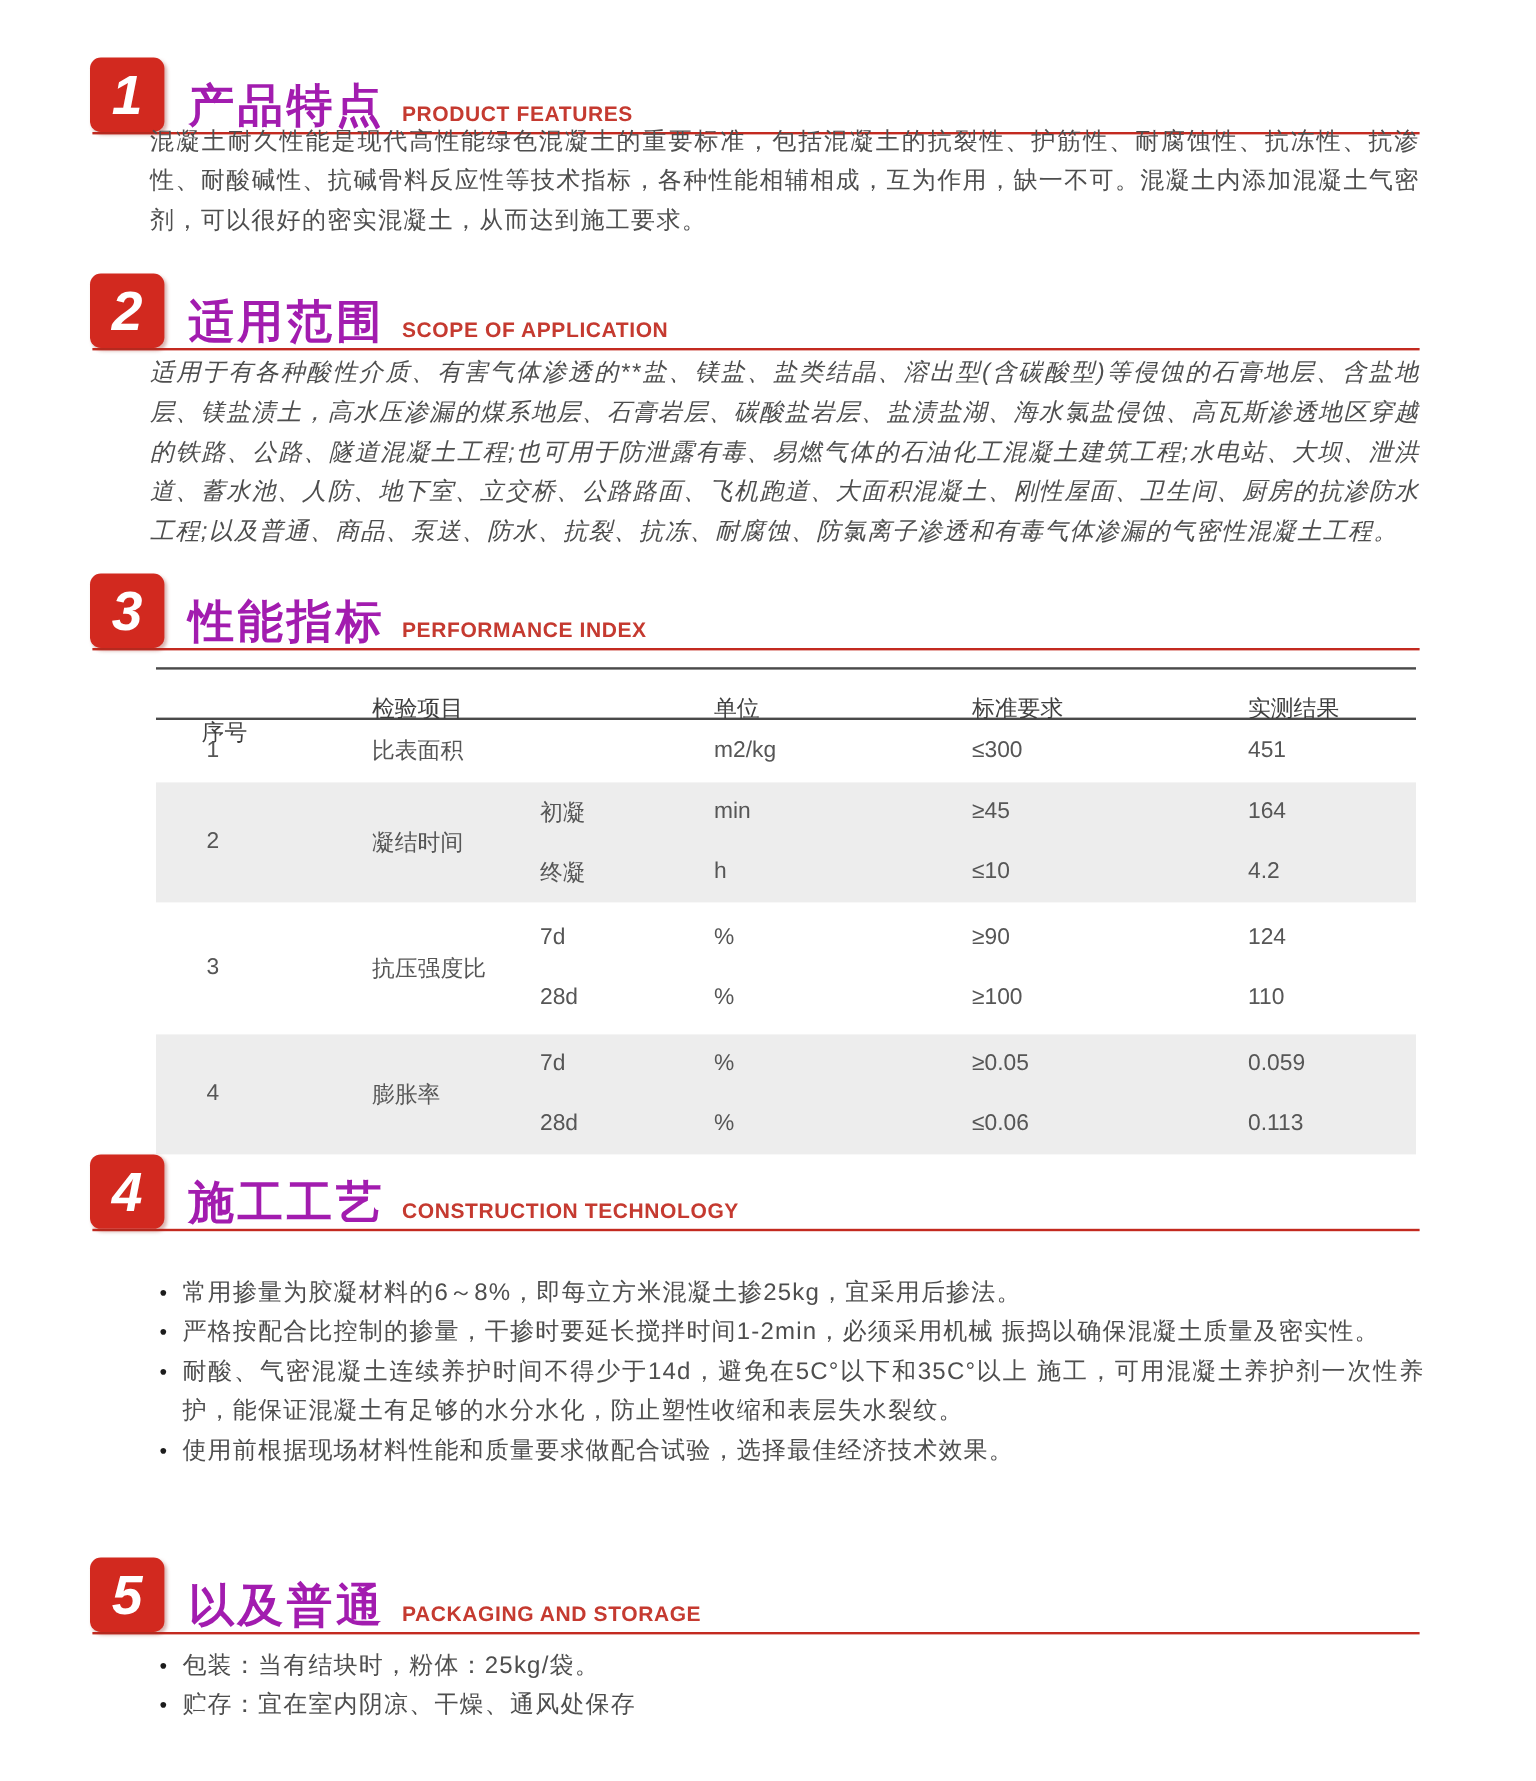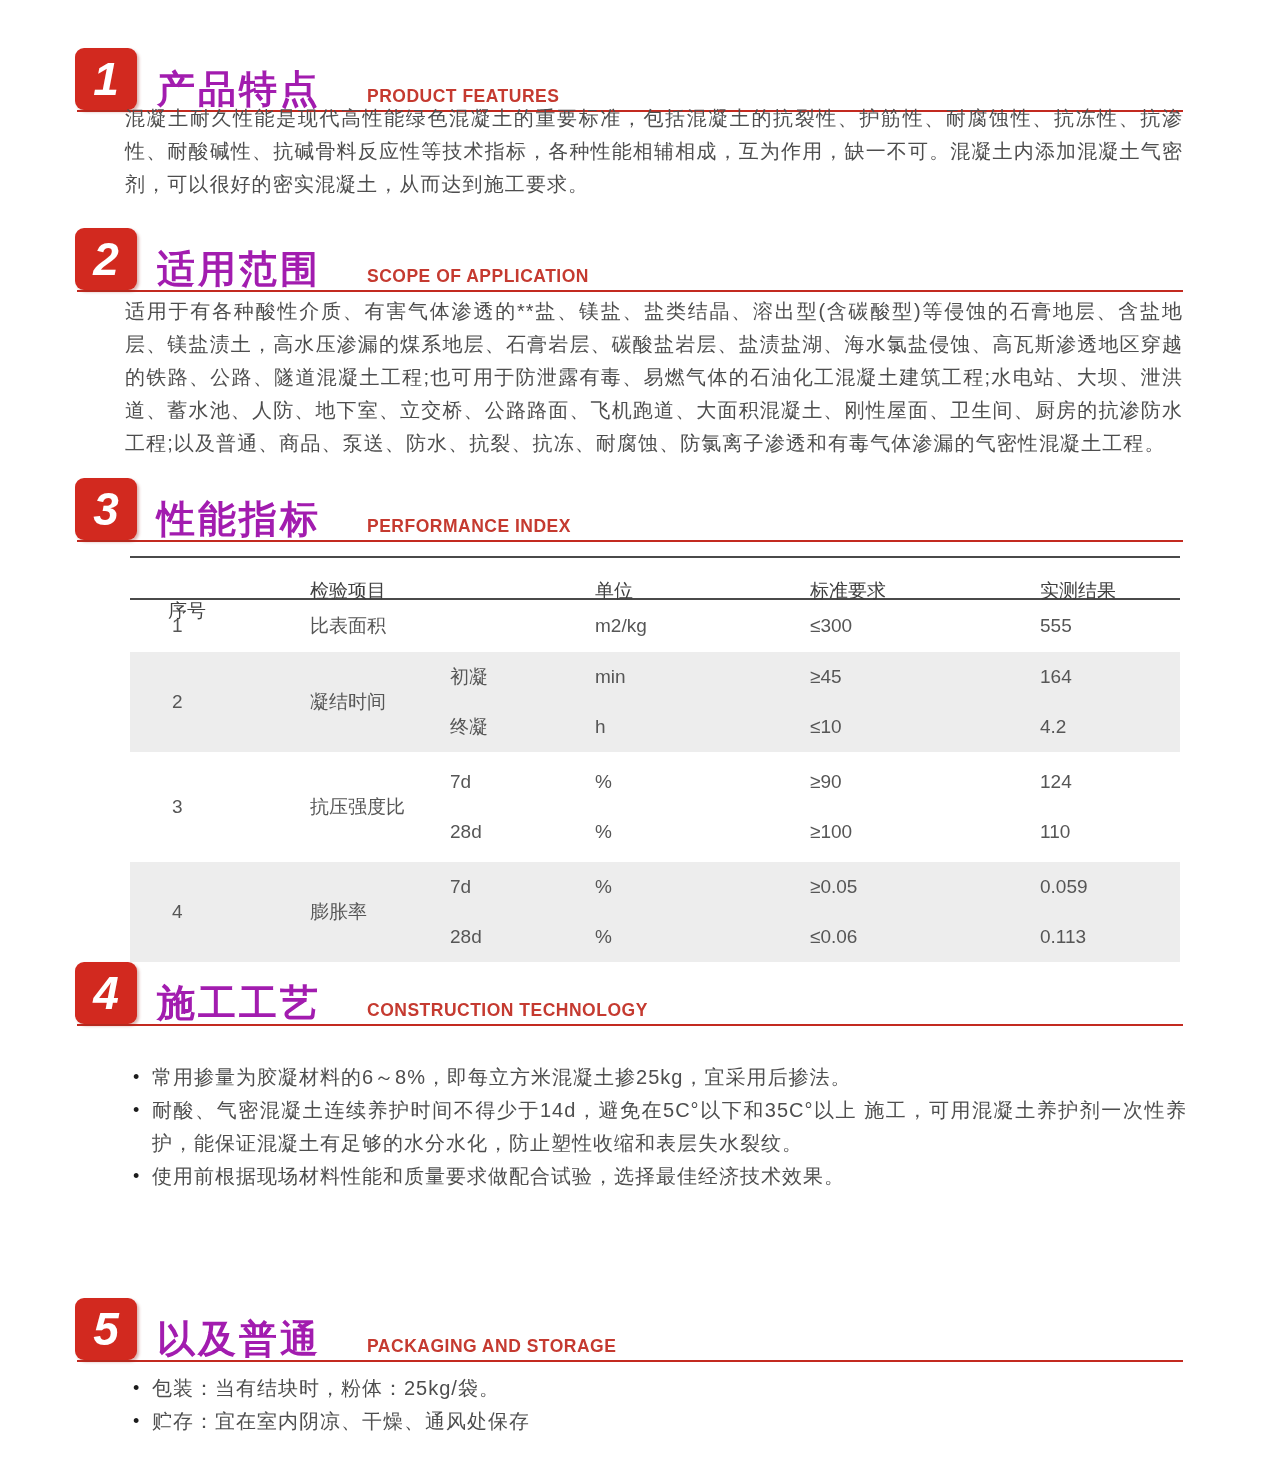--- a/index.html
+++ b/index.html
@@ -11,21 +11,21 @@
   .sec-header{position:absolute;left:75px;width:1108px;height:64px;}
   .sec-num{
     position:absolute;left:0;top:0;width:62px;height:62px;background:#d2291f;
     border-radius:9px;color:#ffffff;font-size:46px;font-weight:bold;font-style:italic;
     display:flex;align-items:center;justify-content:center;
     box-shadow:2px 2px 3px rgba(150,40,30,.35);
   }
   .sec-line{position:absolute;left:2px;right:0;bottom:0px;height:2px;background:#c32a20;}
   .sec-titles{position:absolute;left:82px;bottom:4px;display:flex;align-items:baseline;gap:14px;white-space:nowrap;}
   .sec-title{color:#a21caf;font-size:38px;font-weight:bold;letter-spacing:3px;line-height:1;}
-  .sec-sub{color:#c53a30;font-size:17.5px;font-weight:bold;letter-spacing:.5px;margin-left:32px;}
+  .sec-sub{color:#c53a30;font-size:17.5px;font-weight:bold;letter-spacing:.5px;}
   
   .para{
     position:absolute;left:125px;width:1058px;font-size:20px;color:#4e4e4e;
     line-height:33px;letter-spacing:1.1px;text-align:justify;text-justify:inter-ideograph;
   }
   
   .tbl{position:absolute;left:130px;top:556px;width:1050px;font-size:19px;color:#565656;}
   .tbl-head{
     display:grid;grid-template-columns:180px 140px 145px 215px 230px 1fr;
     height:40px;align-items:center;border-top:2px solid #4a4a4a;border-bottom:2px solid #4a4a4a;
@@ -71,21 +71,21 @@
   <div class="para" style="top:102px;">混凝土耐久性能是现代高性能绿色混凝土的重要标准，包括混凝土的抗裂性、护筋性、耐腐蚀性、抗冻性、抗渗性、耐酸碱性、抗碱骨料反应性等技术指标，各种性能相辅相成，互为作用，缺一不可。混凝土内添加混凝土气密剂，可以很好的密实混凝土，从而达到施工要求。</div>
 
   <div class="sec-header" style="top:228px;">
     <div class="sec-line"></div>
     <div class="sec-num">2</div>
     <div class="sec-titles">
       <span class="sec-title">适用范围</span>
       <span class="sec-sub">SCOPE OF APPLICATION</span>
     </div>
   </div>
-  <div class="para" style="top:295px;">适用于有各种酸性介质、有害气体渗透的**盐、镁盐、盐类结晶、溶出型(含碳酸型)等侵蚀的石膏地层、含盐地层、镁盐渍土，高水压渗漏的煤系地层、石膏岩层、碳酸盐岩层、盐渍盐湖、海水氯盐侵蚀、高瓦斯渗透地区穿越的铁路、公路、隧道混凝土工程;也可用于防泄露有毒、易燃气体的石油化工混凝土建筑工程;水电站、大坝、泄洪道、蓄水池、人防、地下室、立交桥、公路路面、飞机跑道、大面积混凝土、刚性屋面、卫生间、厨房的抗渗防水工程;以及普通、商品、泵送、防水、抗裂、抗冻、耐腐蚀、防氯离子渗透和有毒气体渗漏的气密性混凝土工程。</div>
+  <div class="para" style="top:295px;font-style:italic;">适用于有各种酸性介质、有害气体渗透的**盐、镁盐、盐类结晶、溶出型(含碳酸型)等侵蚀的石膏地层、含盐地层、镁盐渍土，高水压渗漏的煤系地层、石膏岩层、碳酸盐岩层、盐渍盐湖、海水氯盐侵蚀、高瓦斯渗透地区穿越的铁路、公路、隧道混凝土工程;也可用于防泄露有毒、易燃气体的石油化工混凝土建筑工程;水电站、大坝、泄洪道、蓄水池、人防、地下室、立交桥、公路路面、飞机跑道、大面积混凝土、刚性屋面、卫生间、厨房的抗渗防水工程;以及普通、商品、泵送、防水、抗裂、抗冻、耐腐蚀、防氯离子渗透和有毒气体渗漏的气密性混凝土工程。</div>
 
   <div class="sec-header" style="top:478px;">
     <div class="sec-line"></div>
     <div class="sec-num">3</div>
     <div class="sec-titles">
       <span class="sec-title">性能指标</span>
       <span class="sec-sub">PERFORMANCE INDEX</span>
     </div>
   </div>
 
@@ -98,21 +98,21 @@
       <div>标准要求</div>
       <div>实测结果</div>
     </div>
 
     <div class="group single">
       <div class="cell cno">1</div>
       <div class="cell citem">比表面积</div>
       <div class="cell csub r1"></div>
       <div class="cell cunit r1">m2/kg</div>
       <div class="cell cstd r1">≤300</div>
-      <div class="cell cres r1">555</div>
+      <div class="cell cres r1">451</div>
     </div>
 
     <div class="group shade">
       <div class="cell cno">2</div>
       <div class="cell citem">凝结时间</div>
       <div class="cell csub r1">初凝</div>
       <div class="cell cunit r1">min</div>
       <div class="cell cstd r1">≥45</div>
       <div class="cell cres r1">164</div>
       <div class="cell csub r2">终凝</div>
@@ -152,20 +152,21 @@
     <div class="sec-line"></div>
     <div class="sec-num">4</div>
     <div class="sec-titles">
       <span class="sec-title">施工工艺</span>
       <span class="sec-sub">CONSTRUCTION TECHNOLOGY</span>
     </div>
   </div>
 
   <div class="bullets" style="top:1037px;margin-top:24px;">
     <div class="bullet">常用掺量为胶凝材料的6～8%，即每立方米混凝土掺25kg，宜采用后掺法。</div>
+    <div class="bullet">严格按配合比控制的掺量，干掺时要延长搅拌时间1-2min，必须采用机械 振捣以确保混凝土质量及密实性。</div>
     <div class="bullet">耐酸、气密混凝土连续养护时间不得少于14d，避免在5C°以下和35C°以上 施工，可用混凝土养护剂一次性养护，能保证混凝土有足够的水分水化，防止塑性收缩和表层失水裂纹。</div>
     <div class="bullet">使用前根据现场材料性能和质量要求做配合试验，选择最佳经济技术效果。</div>
   </div>
 
   <div class="sec-header" style="top:1298px;">
     <div class="sec-line"></div>
     <div class="sec-num">5</div>
     <div class="sec-titles">
       <span class="sec-title">以及普通</span>
       <span class="sec-sub">PACKAGING AND STORAGE</span>

